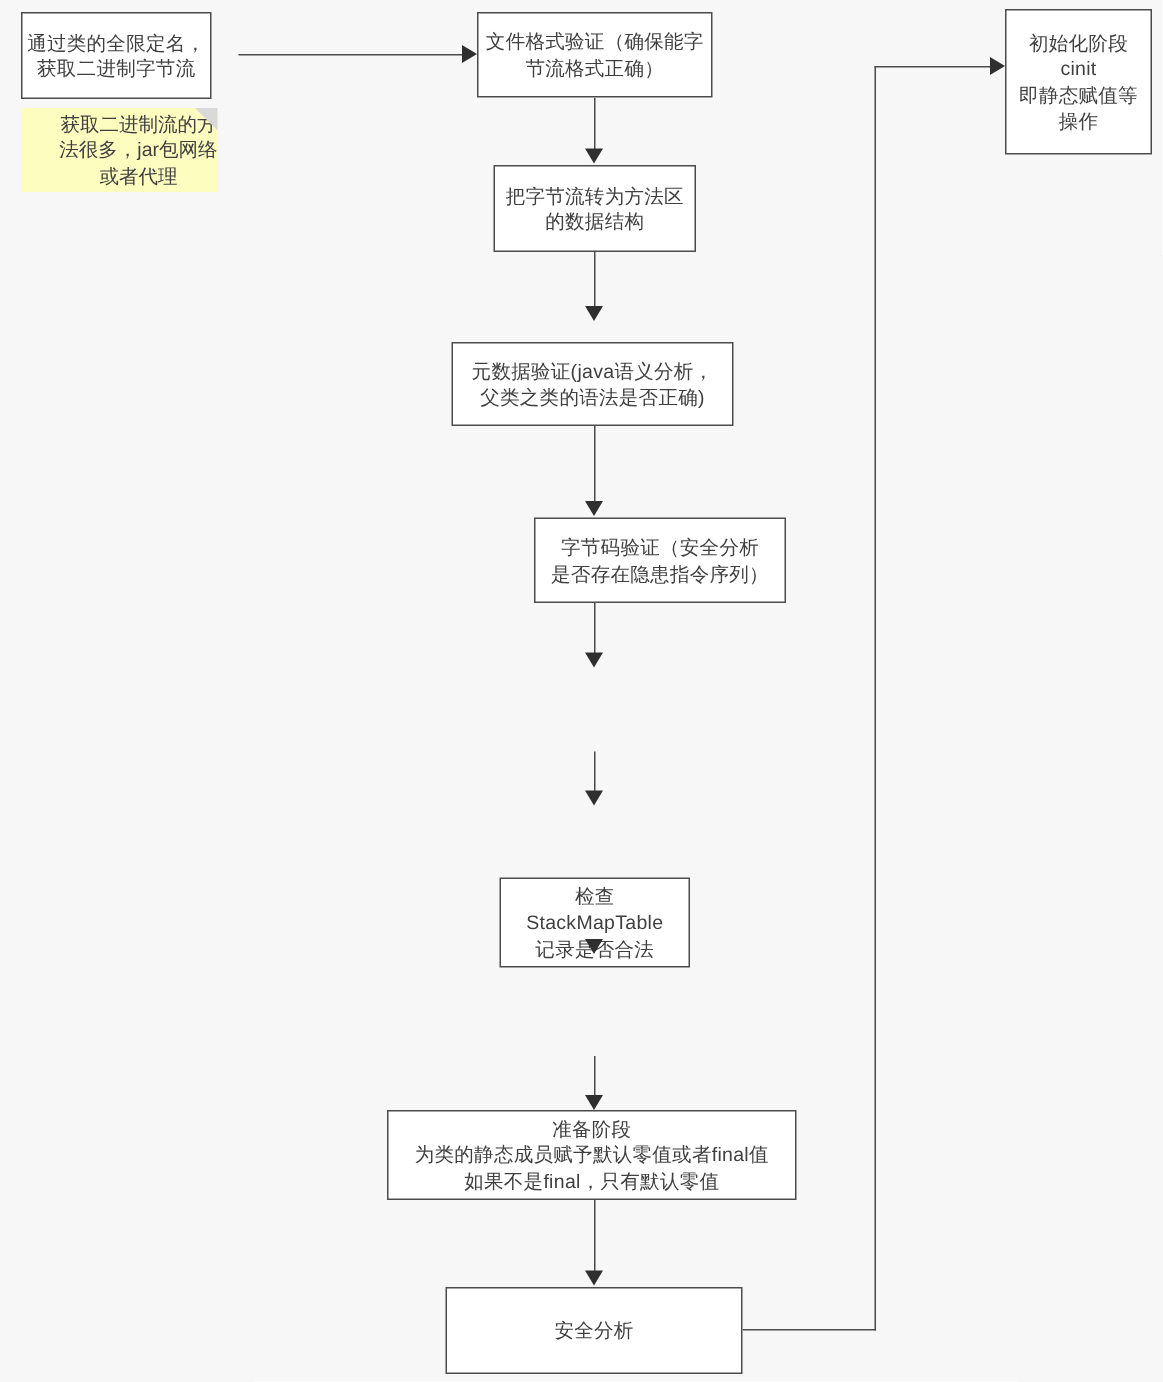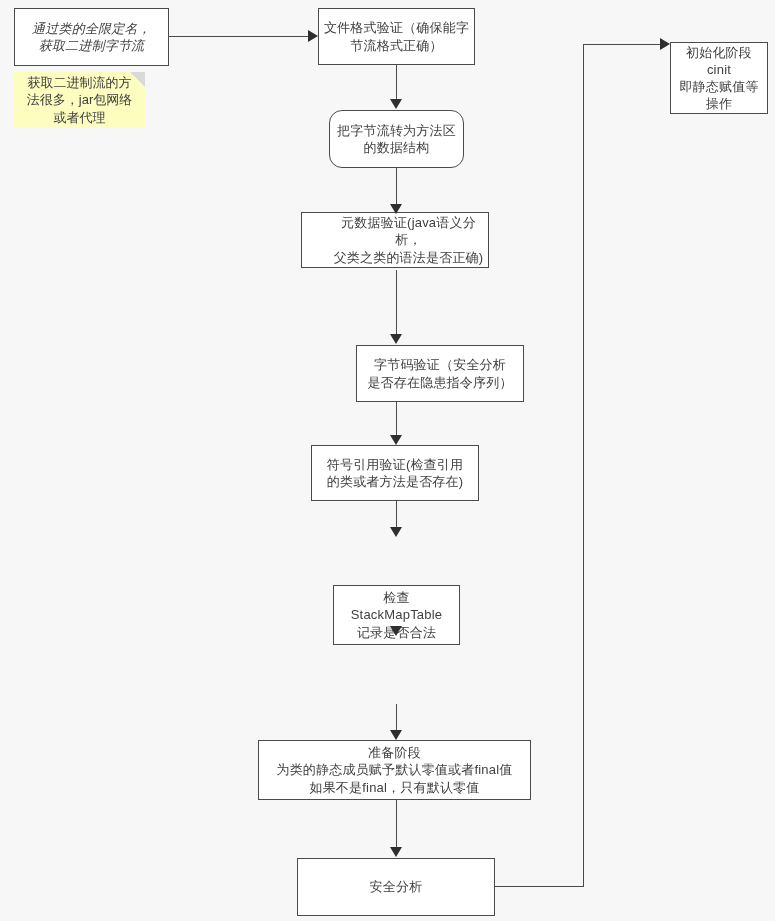--- a/index.html
+++ b/index.html
@@ -32,21 +32,21 @@
     z-index: 2;
   }
   .note {
     position: absolute;
     box-sizing: border-box;
     background: #fdfdc0;
     border: none;
     color: #3f3f3f;
     display: flex;
     align-items: center;
-    justify-content: center;
+    justify-content: flex-end;
     text-align: center;
     line-height: 1.34;
     font-size: 13px;
     white-space: pre-line;
     z-index: 2;
   }
   .note .fold {
     position: absolute;
     top: 0;
     right: 0;
@@ -85,57 +85,55 @@
     border-bottom: 6px solid transparent;
     border-left: 10px solid #2f2f2f;
     z-index: 3;
   }
 </style>
 </head>
 <body>
 
 <div id="canvas">
 
-  <div class="node" style="left:14px; top:8px; width:155px; height:58px;font-style:italic;">通过类的全限定名，
+  <div class="node" style="left:14px; top:8px; width:127px; height:58px;">通过类的全限定名，
 获取二进制字节流</div>
 
   <div class="note" style="left:14px; top:72px; width:131px; height:56px;">
     <span>获取二进制流的方
 法很多，jar包网络
 或者代理</span>
     <span class="fold"></span>
   </div>
 
   <div class="node" style="left:318px; top:8px; width:157px; height:57px;">文件格式验证（确保能字
 节流格式正确）</div>
 
-  <div class="node" style="left:329px; top:110px; width:135px; height:58px;border-radius:13px;">把字节流转为方法区
+  <div class="node" style="left:329px; top:110px; width:135px; height:58px;">把字节流转为方法区
 的数据结构</div>
 
-  <div class="node" style="left:301px; top:212px; width:188px; height:56px;padding-left:27px;">元数据验证(java语义分析，
+  <div class="node" style="left:301px; top:228px; width:188px; height:56px;">元数据验证(java语义分析，
 父类之类的语法是否正确)</div>
 
   <div class="node" style="left:311px; top:345px; width:168px; height:57px;margin-left:45px;">字节码验证（安全分析
 是否存在隐患指令序列）</div>
 
-  <div class="node" style="left:311px; top:445px; width:168px; height:56px;">符号引用验证(检查引用
-的类或者方法是否存在)</div>
 
   <div class="node" style="left:333px; top:537px; width:127px; height:60px;margin-top:48px;">检查
 StackMapTable
 记录是否合法</div>
 
 
   <div class="node" style="left:258px; top:740px; width:273px; height:60px;">准备阶段
 为类的静态成员赋予默认零值或者final值
 如果不是final，只有默认零值</div>
 
   <div class="node" style="left:297px; top:858px; width:198px; height:58px;">安全分析</div>
 
-  <div class="node" style="left:670px; top:6px; width:98px; height:72px;margin-top:36px;">初始化阶段
+  <div class="node" style="left:670px; top:6px; width:98px; height:97px;">初始化阶段
 cinit
 即静态赋值等
 操作</div>
 
   <div class="edge-h" style="left:159px; top:36px; width:150px;"></div>
   <div class="arrow-right" style="left:308px; top:30px;"></div>
 
   <div class="edge-v" style="left:396px; top:65px; height:35px;"></div>
   <div class="arrow-down" style="left:390px; top:99px;"></div>
 

